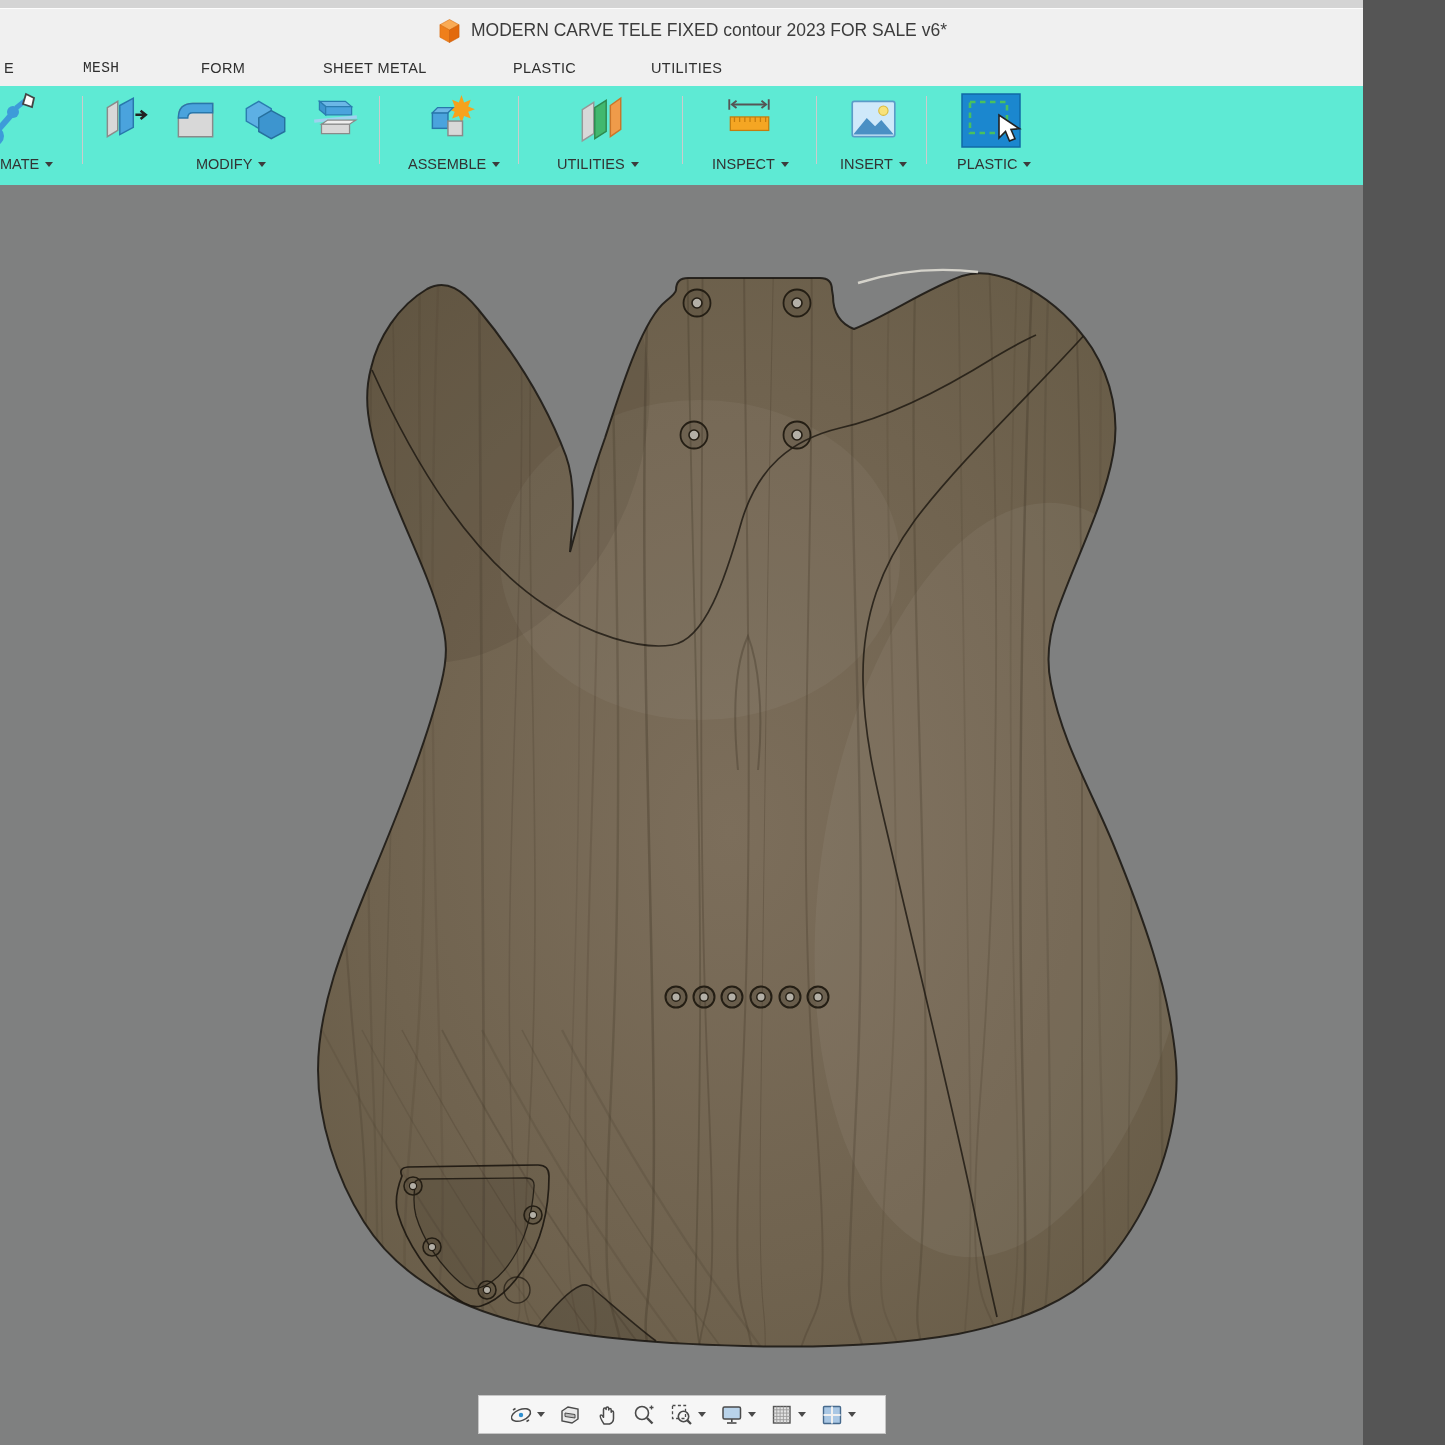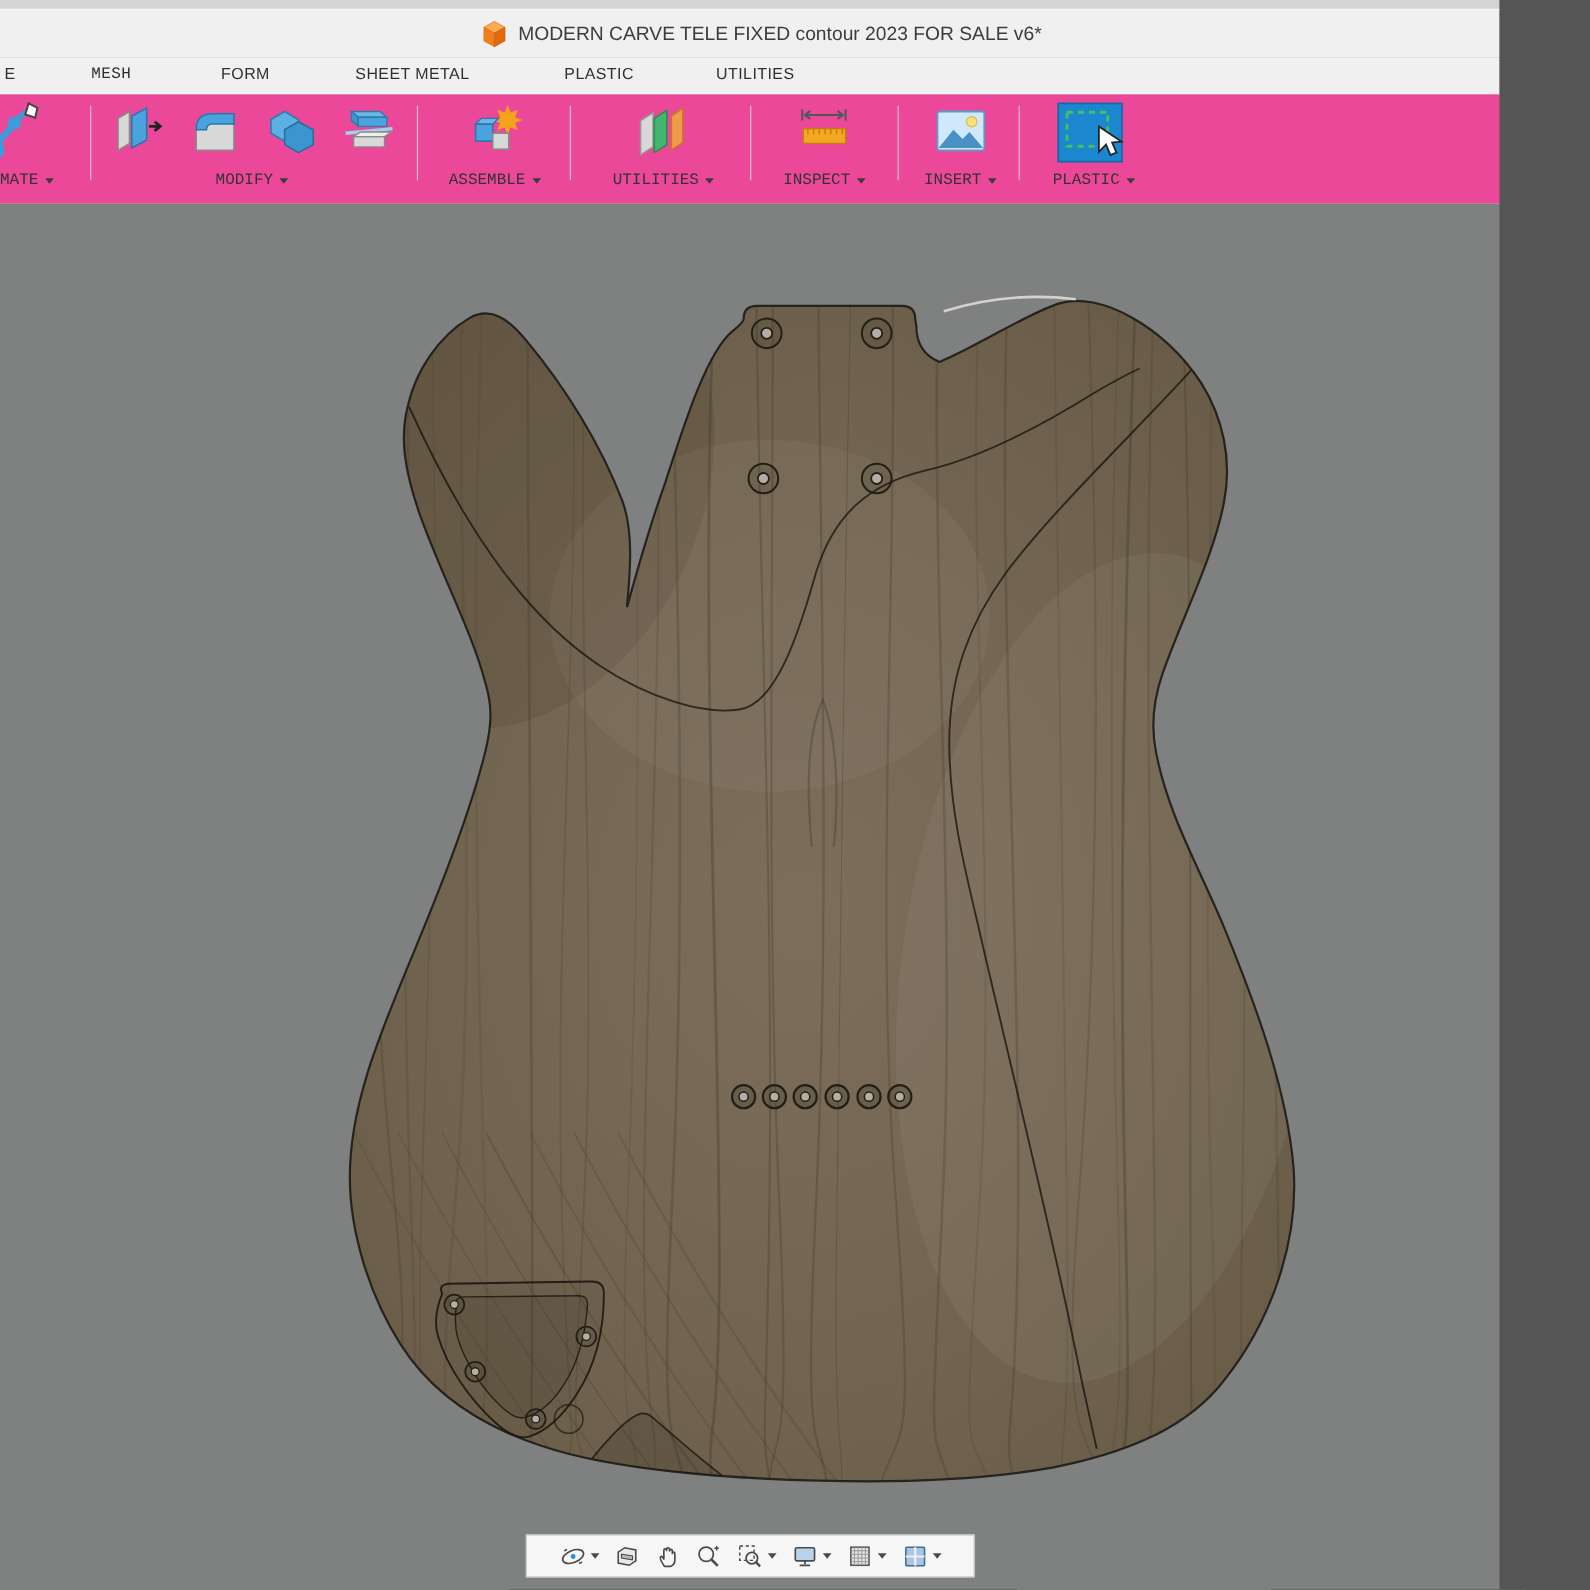--- a/index.html
+++ b/index.html
@@ -6,22 +6,22 @@
   #app{position:relative;width:1363px;height:1445px;overflow:hidden;
        font-family:"Liberation Sans",sans-serif;background:#7f8080;}
   
   #top-strip{position:absolute;left:0;top:0;width:1445px;height:8px;background:#d4d4d4;border-bottom:1px solid #fcfcfc;}
   #title-bar{position:absolute;left:0;top:9px;width:1445px;height:43px;background:#f0f0f0;
              display:flex;align-items:center;justify-content:center;}
   #title-bar .title-inner{display:flex;align-items:center;gap:10px;margin-right:60px;}
   #doc-title{font-size:17.5px;color:#3c3c3c;}
   #tab-row{position:absolute;left:0;top:52px;width:1445px;height:34px;background:#f0f0f0;}
   .ws-tab{position:absolute;top:8px;font-size:14.5px;color:#2f2f2f;letter-spacing:.4px;cursor:default;}
-  #toolbar{position:absolute;left:0;top:86px;width:1445px;height:99px;background:#ec4899;
-           border-bottom:1px solid #b9b9b9;font-family:Liberation Mono, monospace;}
+  #toolbar{position:absolute;left:0;top:86px;width:1445px;height:99px;background:#5eead4;
+           border-bottom:1px solid #b9b9b9;}
   .tb-divider{position:absolute;top:10px;height:68px;width:1px;background:#cccccc;}
   .tb-icon{position:absolute;top:6px;}
   .tb-label{position:absolute;top:70px;font-size:14.5px;color:#333;white-space:nowrap;
             display:flex;align-items:center;}
   .caret{width:0;height:0;border-left:4.5px solid transparent;border-right:4.5px solid transparent;
          border-top:5.5px solid #3c3c3c;display:inline-block;margin-left:6px;}
   
   #viewport{position:absolute;left:0;top:185px;width:1445px;height:1260px;}
   
   #nav-bar{position:absolute;left:50%;margin-left:-204px;top:1395px;width:408px;height:39px;

